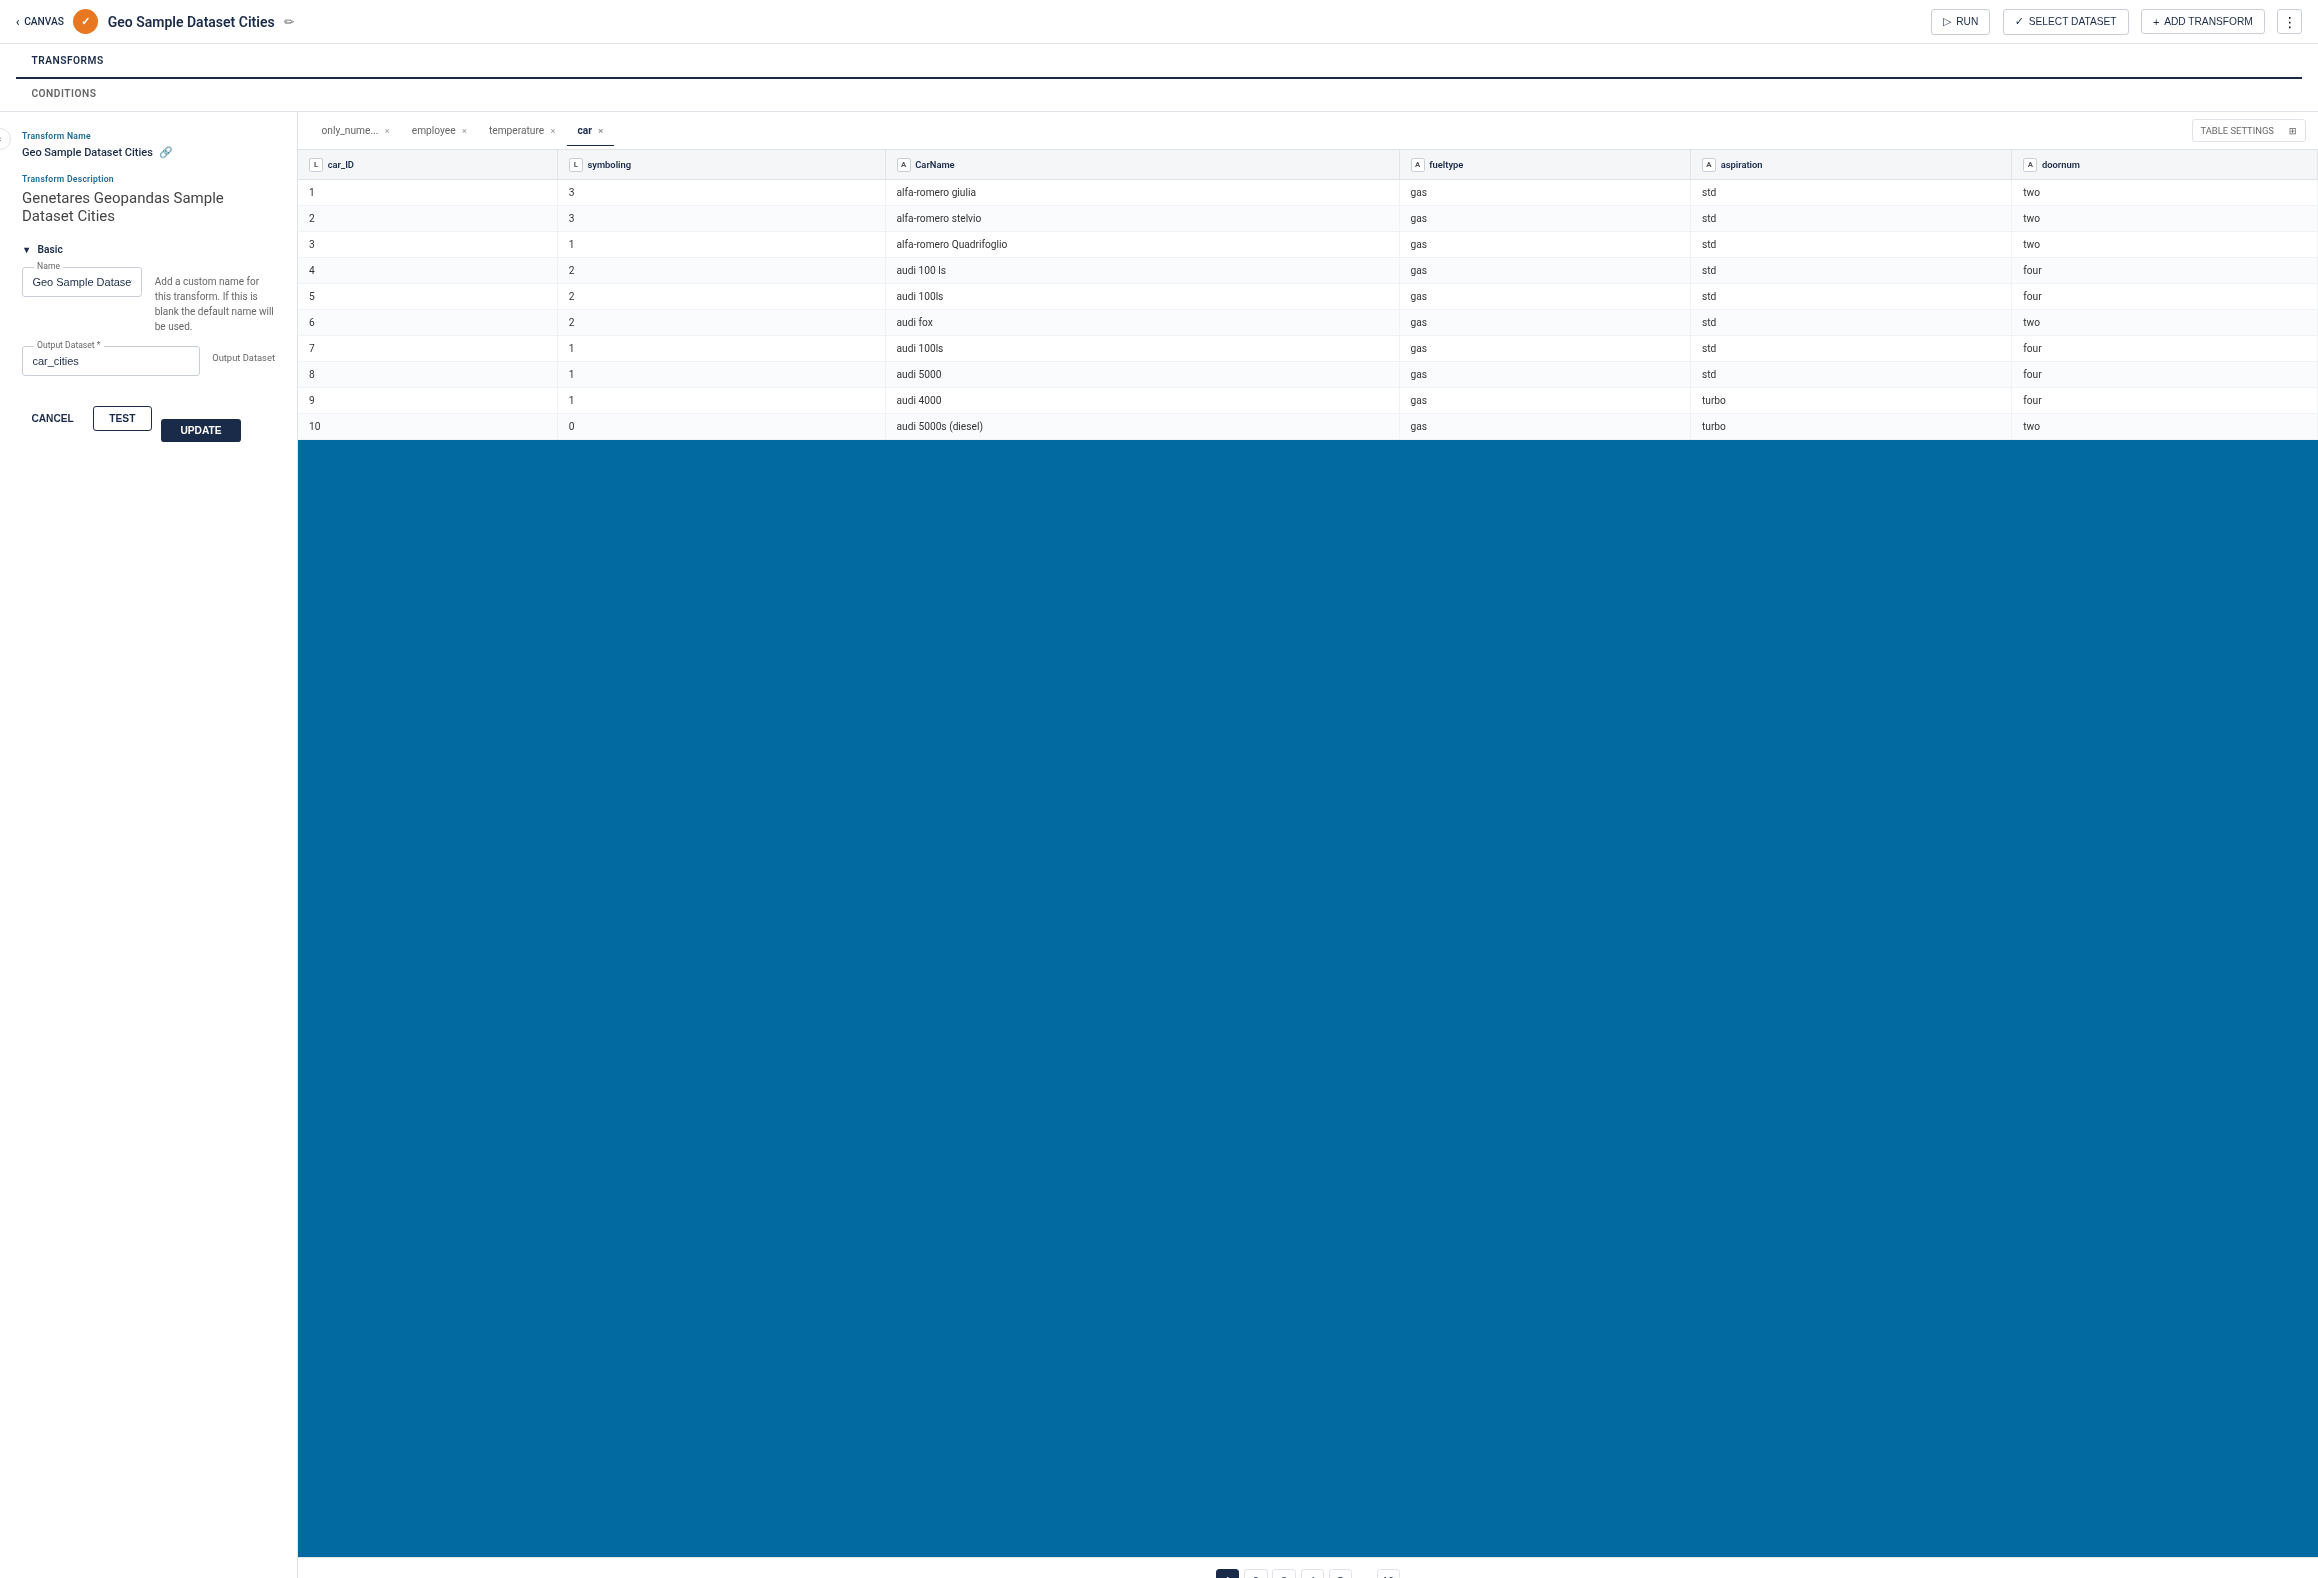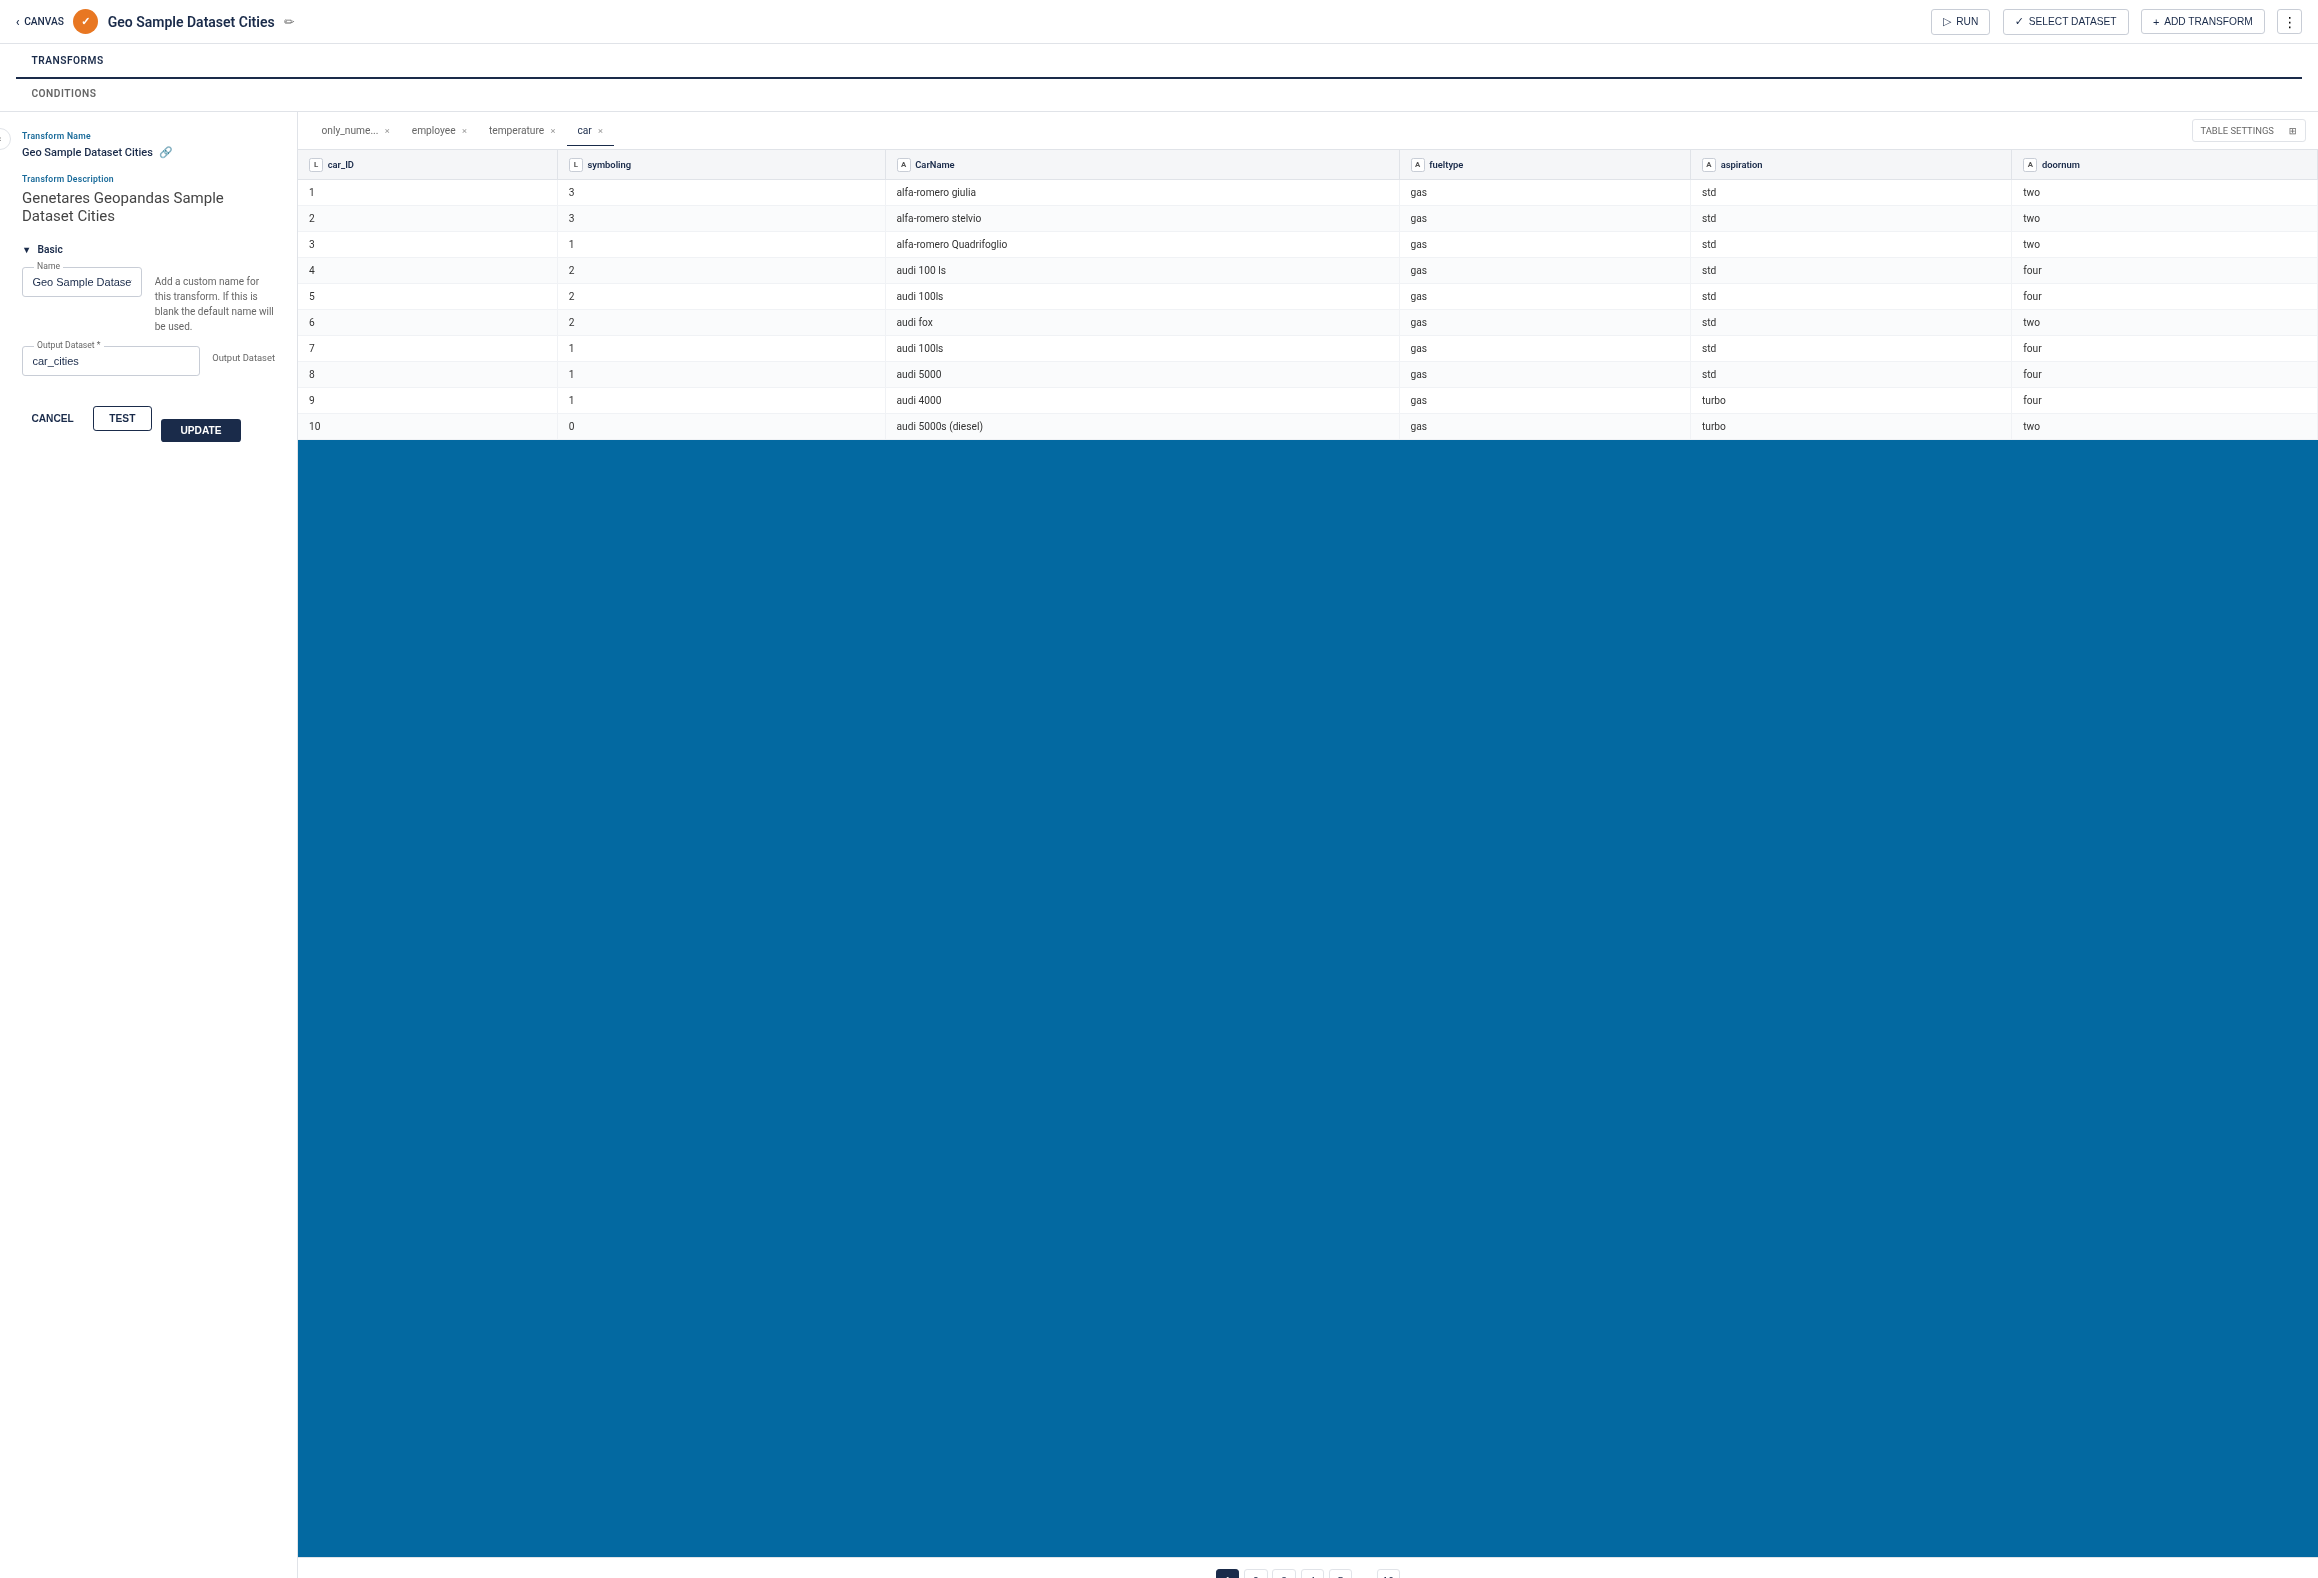--- a/index.html
+++ b/index.html
@@ -76,21 +76,21 @@
     
     .dataset-tabs {
       display: flex; align-items: center; border-bottom: 0.8px solid #e0e3e8;
       padding: 0 12.5px; background: #fff; min-height: 38px;
     }
     .dataset-tab {
       display: flex; align-items: center; gap: 4.7px; padding: 9.4px 11px;
       font-size: 10.2px; color: #666; cursor: pointer; border-bottom: 1.6px solid transparent;
       margin-bottom: -0.8px; white-space: nowrap;
     }
-    .dataset-tab.active { color: #1a2b4a; border-bottom-color: #1a2b4a; font-weight: 400; }
+    .dataset-tab.active { color: #1a2b4a; border-bottom-color: #1a2b4a; font-weight: 700; }
     .tab-close { font-size: 9.4px; color: #999; cursor: pointer; margin-left: 1.6px; }
     .table-settings-btn {
       margin-left: auto; display: flex; align-items: center; gap: 15px;
       font-size: 9.4px; color: #666; cursor: pointer; padding: 4.7px 7.8px;
       border: 0.8px solid #e0e3e8; border-radius: 3.1px;
     }
 
     
     .table-container { flex: 1; overflow: auto; }
     table { width: 100%; border-collapse: collapse; font-size: 10.2px; }

